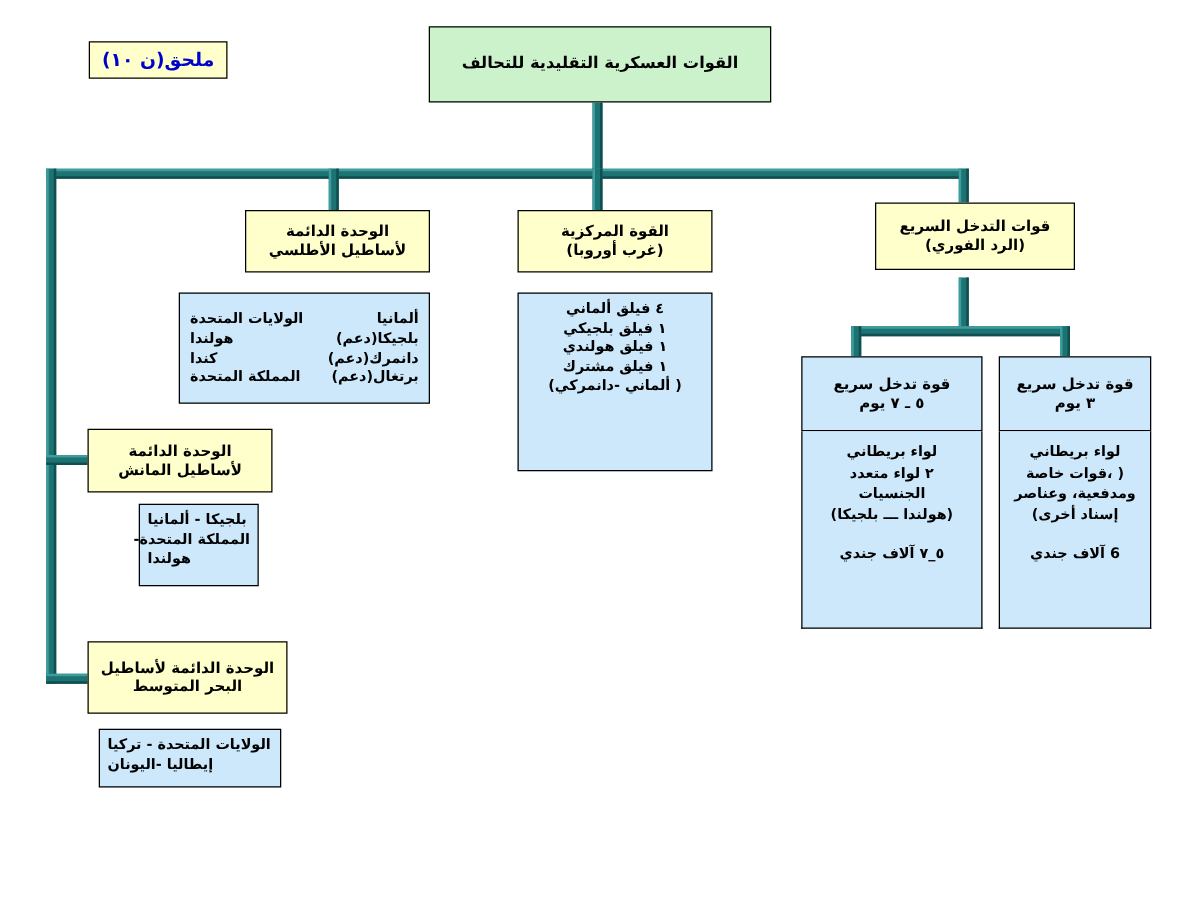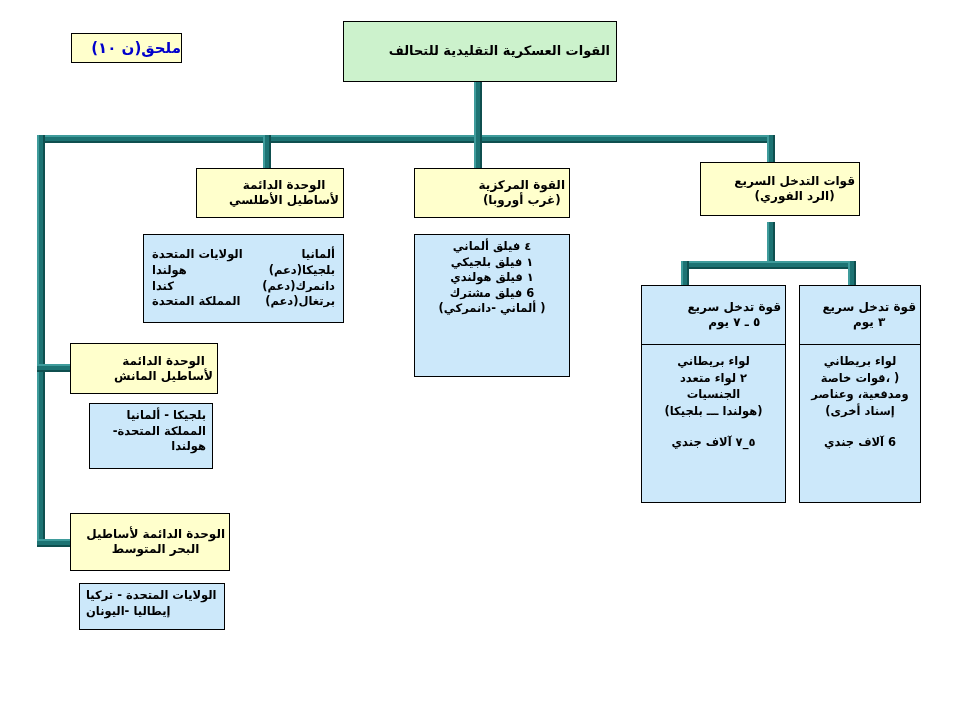--- a/index.html
+++ b/index.html
@@ -37,21 +37,21 @@
 
   
   .box {
     position: absolute;
     box-sizing: border-box;
     border: 1px solid #000000;
     z-index: 3;
     display: flex;
     flex-direction: column;
     justify-content: center;
-    align-items: flex-start;
+    align-items: center;
     direction: rtl;
     text-align: center;
     line-height: 1.25;
   }
   .box.green {
     background: #ccf2cc;
   }
   .box.yellow {
     background: #ffffcc;
   }
@@ -211,21 +211,21 @@
     <span class="node-text">
       <span class="ln">القوة المركزية</span>
       <span class="ln">(غرب أوروبا)</span>
     </span>
   </div>
   <div class="detail" style="left:414px; top:234px; width:156px; height:143px;">
     <div class="corps-list">
       <span class="ln">٤ فيلق ألماني</span>
       <span class="ln">١ فيلق بلجيكي</span>
       <span class="ln">١ فيلق هولندي</span>
-      <span class="ln">6  فيلق مشترك</span>
+      <span class="ln">١  فيلق مشترك</span>
       <span class="ln">( ألماني -دانمركي)</span>
     </div>
   </div>
 
   <div class="box yellow" style="left:700px; top:162px; width:160px; height:54px;">
     <span class="node-text">
       <span class="ln">قوات التدخل السريع</span>
       <span class="ln">(الرد الفوري)</span>
     </span>
   </div>
@@ -259,21 +259,21 @@
     <span class="spacer"></span>
     <span class="ln">6 آلاف جندي</span>
   </div>
 
   <div class="box yellow" style="left:70px; top:343px; width:148px; height:51px;">
     <span class="node-text">
       <span class="ln">الوحدة الدائمة</span>
       <span class="ln">لأساطيل المانش</span>
     </span>
   </div>
-  <div class="detail" style="left:89px; top:403px; width:124px; height:66px; text-align:right;">
+  <div class="detail" style="left:111px; top:403px; width:96px; height:66px; text-align:left;">
     <span class="ln">بلجيكا - ألمانيا</span>
     <span class="ln">المملكة المتحدة-</span>
     <span class="ln">هولندا</span>
   </div>
 
   <div class="box yellow" style="left:70px; top:513px; width:160px; height:58px;">
     <span class="node-text">
       <span class="ln">الوحدة الدائمة لأساطيل</span>
       <span class="ln">البحر المتوسط</span>
     </span>

